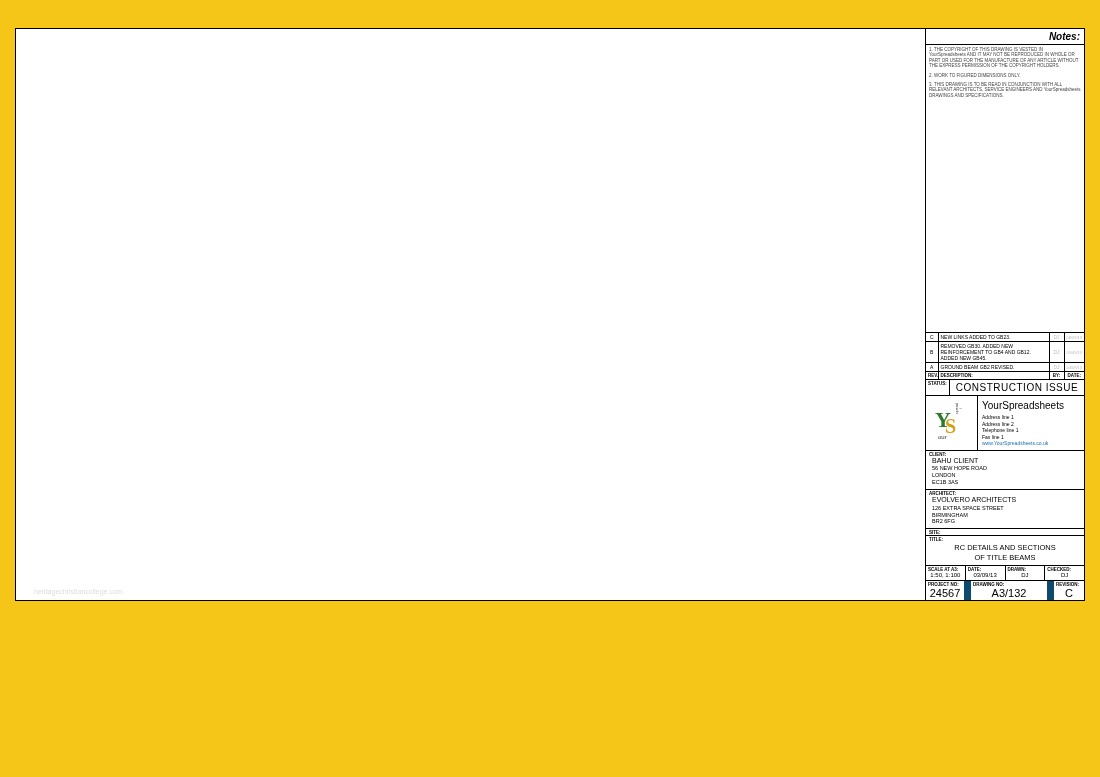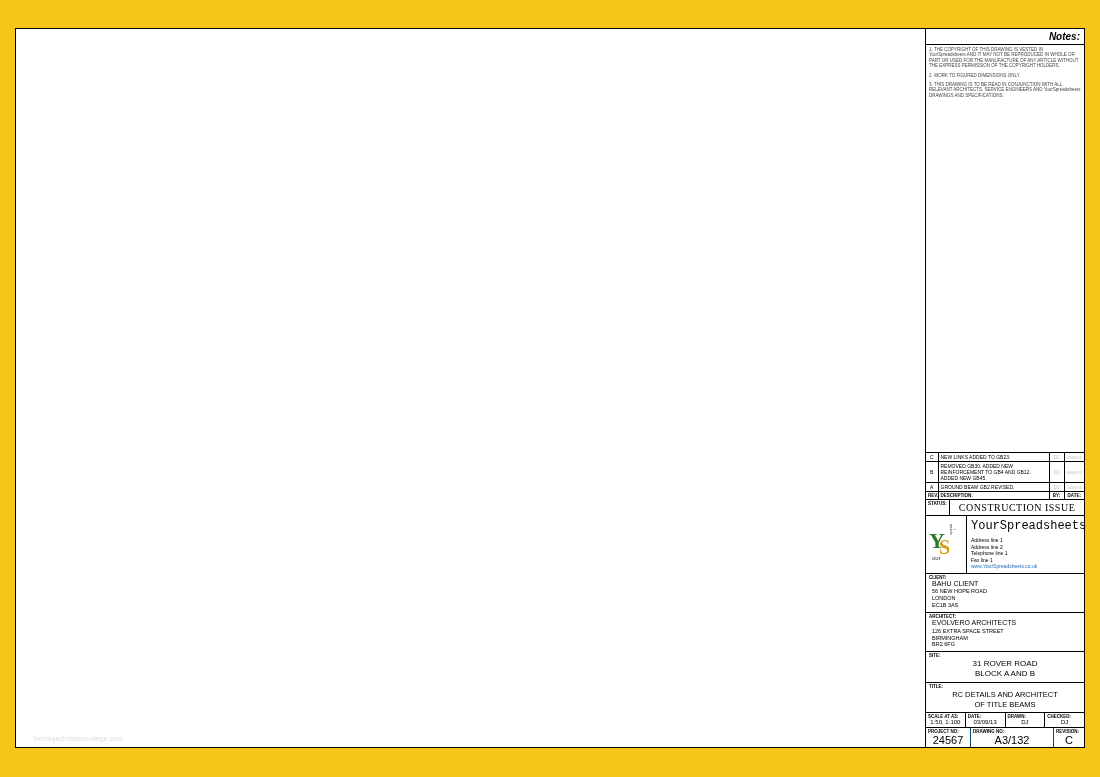--- a/index.html
+++ b/index.html
@@ -1,52 +1,52 @@
 <!DOCTYPE html>
 <html><head>
 <meta charset="utf-8">
 <style>
   *{box-sizing:border-box;margin:0;padding:0;}
   body{font-family:Arial,Helvetica,sans-serif;background:#f5c518;width:1100px;height:777px;position:relative;}
-  .sheet{position:absolute;left:15px;top:28px;width:1070px;height:720px;background:#fff;border:1px solid #000;}
+  .sheet{position:absolute;left:15px;top:28px;width:1070px;height:573px;background:#fff;border:1px solid #000;}
   .sidebar{position:absolute;right:0;top:0;width:159px;height:100%;border-left:1px solid #000;display:flex;flex-direction:column;}
   .notes-hdr{border-bottom:1px solid #000;text-align:right;font-weight:bold;font-style:italic;font-size:10px;padding:2px 4px;}
   .notes-body{border-bottom:1px solid #000;flex:1;font-size:4.5px;line-height:1.2;padding:2px 3px;color:#444;}
   .notes-body p{margin-bottom:4px;}
   .revtbl{border-collapse:collapse;width:100%;font-size:5px;table-layout:fixed;}
   .revtbl td,.revtbl th{border:1px solid #000;padding:1px 2px;vertical-align:middle;border-left:none;border-right:none;}
   .revtbl td+td,.revtbl th+th{border-left:1px solid #000;}
   .revtbl tr:first-child td{border-top:none;}
   .rev-c{width:12px;text-align:center;}
   .rev-d{width:auto;}
   .rev-by{width:15px;text-align:center;color:#bbb;}
   .rev-dt{width:20px;text-align:center;color:#bbb;font-size:4px;}
   .revhdr td{font-weight:bold;font-size:4.5px;}
   .status-row{display:flex;border-bottom:1px solid #000;}
   .status-lbl{width:24px;font-size:4.5px;font-weight:bold;padding:1px 2px;border-right:1px solid #000;}
-  .status-val{flex:1;text-align:center;font-size:10px;letter-spacing:0.5px;padding:2px;font-family:Liberation Serif, serif;}
+  .status-val{flex:1;text-align:center;font-size:10px;letter-spacing:0.5px;padding:2px;}
   .logo-row{display:flex;border-bottom:1px solid #000;min-height:50px;}
   .logo-cell{width:52px;border-right:1px solid #000;display:flex;align-items:center;justify-content:center;position:relative;}
   .logo-svg{width:40px;height:40px;}
   .co-cell{flex:1;padding:3px 4px;font-size:5px;line-height:1.3;}
-  .co-name{font-family:Liberation Mono, monospace;font-size:12px;margin-bottom:2px;}
+  .co-name{font-family:Liberation Sans, sans-serif;font-size:10px;margin-bottom:2px;}
   .co-cell a{color:#1a6bb8;text-decoration:none;}
   .block{border-bottom:1px solid #000;}
   .block-lbl{font-size:4.5px;font-weight:bold;padding:1px 3px 0;}
   .block-body{padding:0 6px 3px;font-size:6px;line-height:1.25;}
   .block-body .main{font-size:7px;}
   .block-body .sub{font-size:5.5px;}
   .title-block .block-body{text-align:center;padding:1px 2px 3px;}
   .grid4{display:flex;border-bottom:1px solid #000;}
   .grid4>div{flex:1;border-right:1px solid #000;}
   .grid4>div:last-child{border-right:none;}
   .g-lbl{font-size:4.5px;font-weight:bold;padding:1px 2px 0;}
   .g-val{font-size:6px;text-align:center;padding:0 1px 2px;}
   .grid3{display:flex;}
-  .grid3>div{border-right:1px solid #0c4a6e;}
+  .grid3>div{border-right:7px solid #0c4a6e;}
   .grid3>div:last-child{border-right:none;}
   .proj{width:45px;}
   .dwg{flex:1;}
   .revc{width:30px;}
   .big{font-size:11px;text-align:center;padding:0 1px 1px;}
   .watermark{position:absolute;left:18px;bottom:5px;font-size:7px;color:#ddd;}
 </style>
 </head>
 <body>
 
@@ -131,30 +131,26 @@
       <div class="block-body">
         <div class="main">EVOLVERO ARCHITECTS</div>
         <div class="sub">126 EXTRA SPACE STREET</div>
         <div class="sub">BIRMINGHAM</div>
         <div class="sub">BR2 6FG</div>
       </div>
     </div>
 
     <div class="block title-block">
       <div class="block-lbl" style="text-align:left">SITE:</div>
-      <div class="block-body">
-        <div style="font-size:8px">31 ROVER ROAD</div>
-        <div style="font-size:8px">BLOCK A AND B</div>
-      </div>
     </div>
 
     <div class="block title-block">
       <div class="block-lbl" style="text-align:left">TITLE:</div>
       <div class="block-body">
-        <div style="font-size:7.5px">RC DETAILS AND ARCHITECT</div>
+        <div style="font-size:7.5px">RC DETAILS AND SECTIONS</div>
         <div style="font-size:7.5px">OF TITLE BEAMS</div>
       </div>
     </div>
 
     <div class="grid4">
       <div>
         <div class="g-lbl">SCALE AT A3:</div>
         <div class="g-val">1:50, 1:100</div>
       </div>
       <div>

